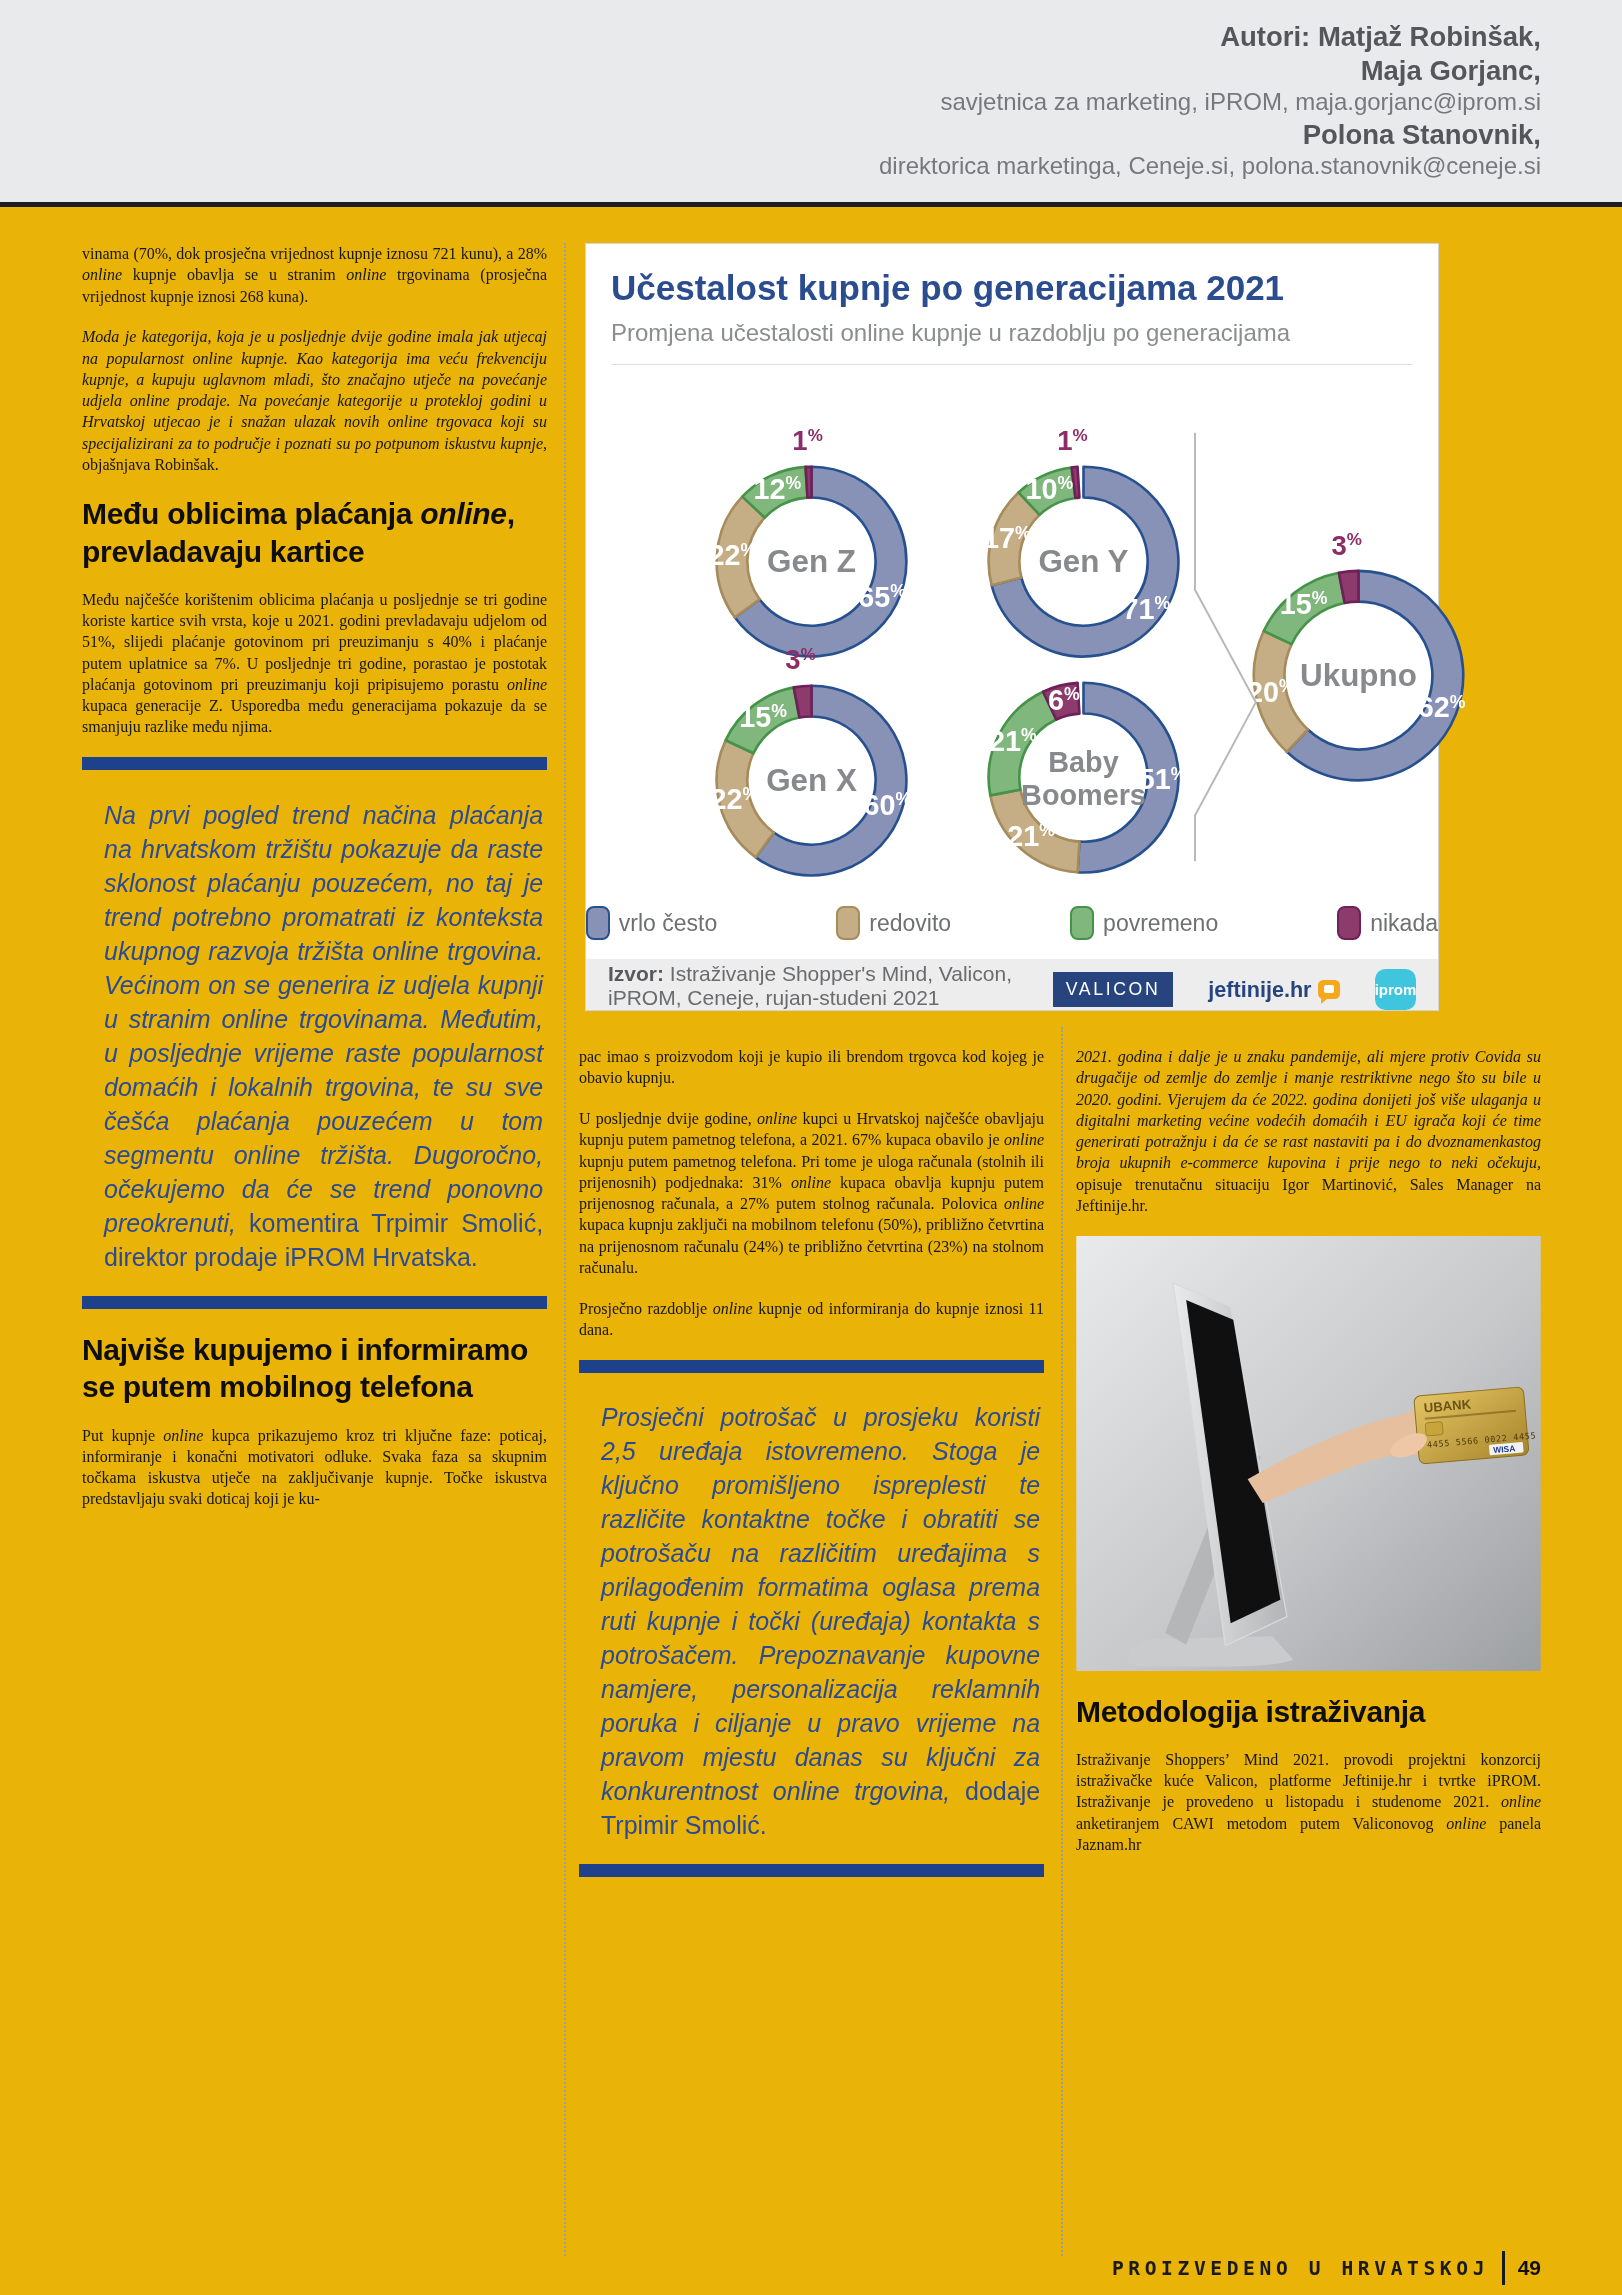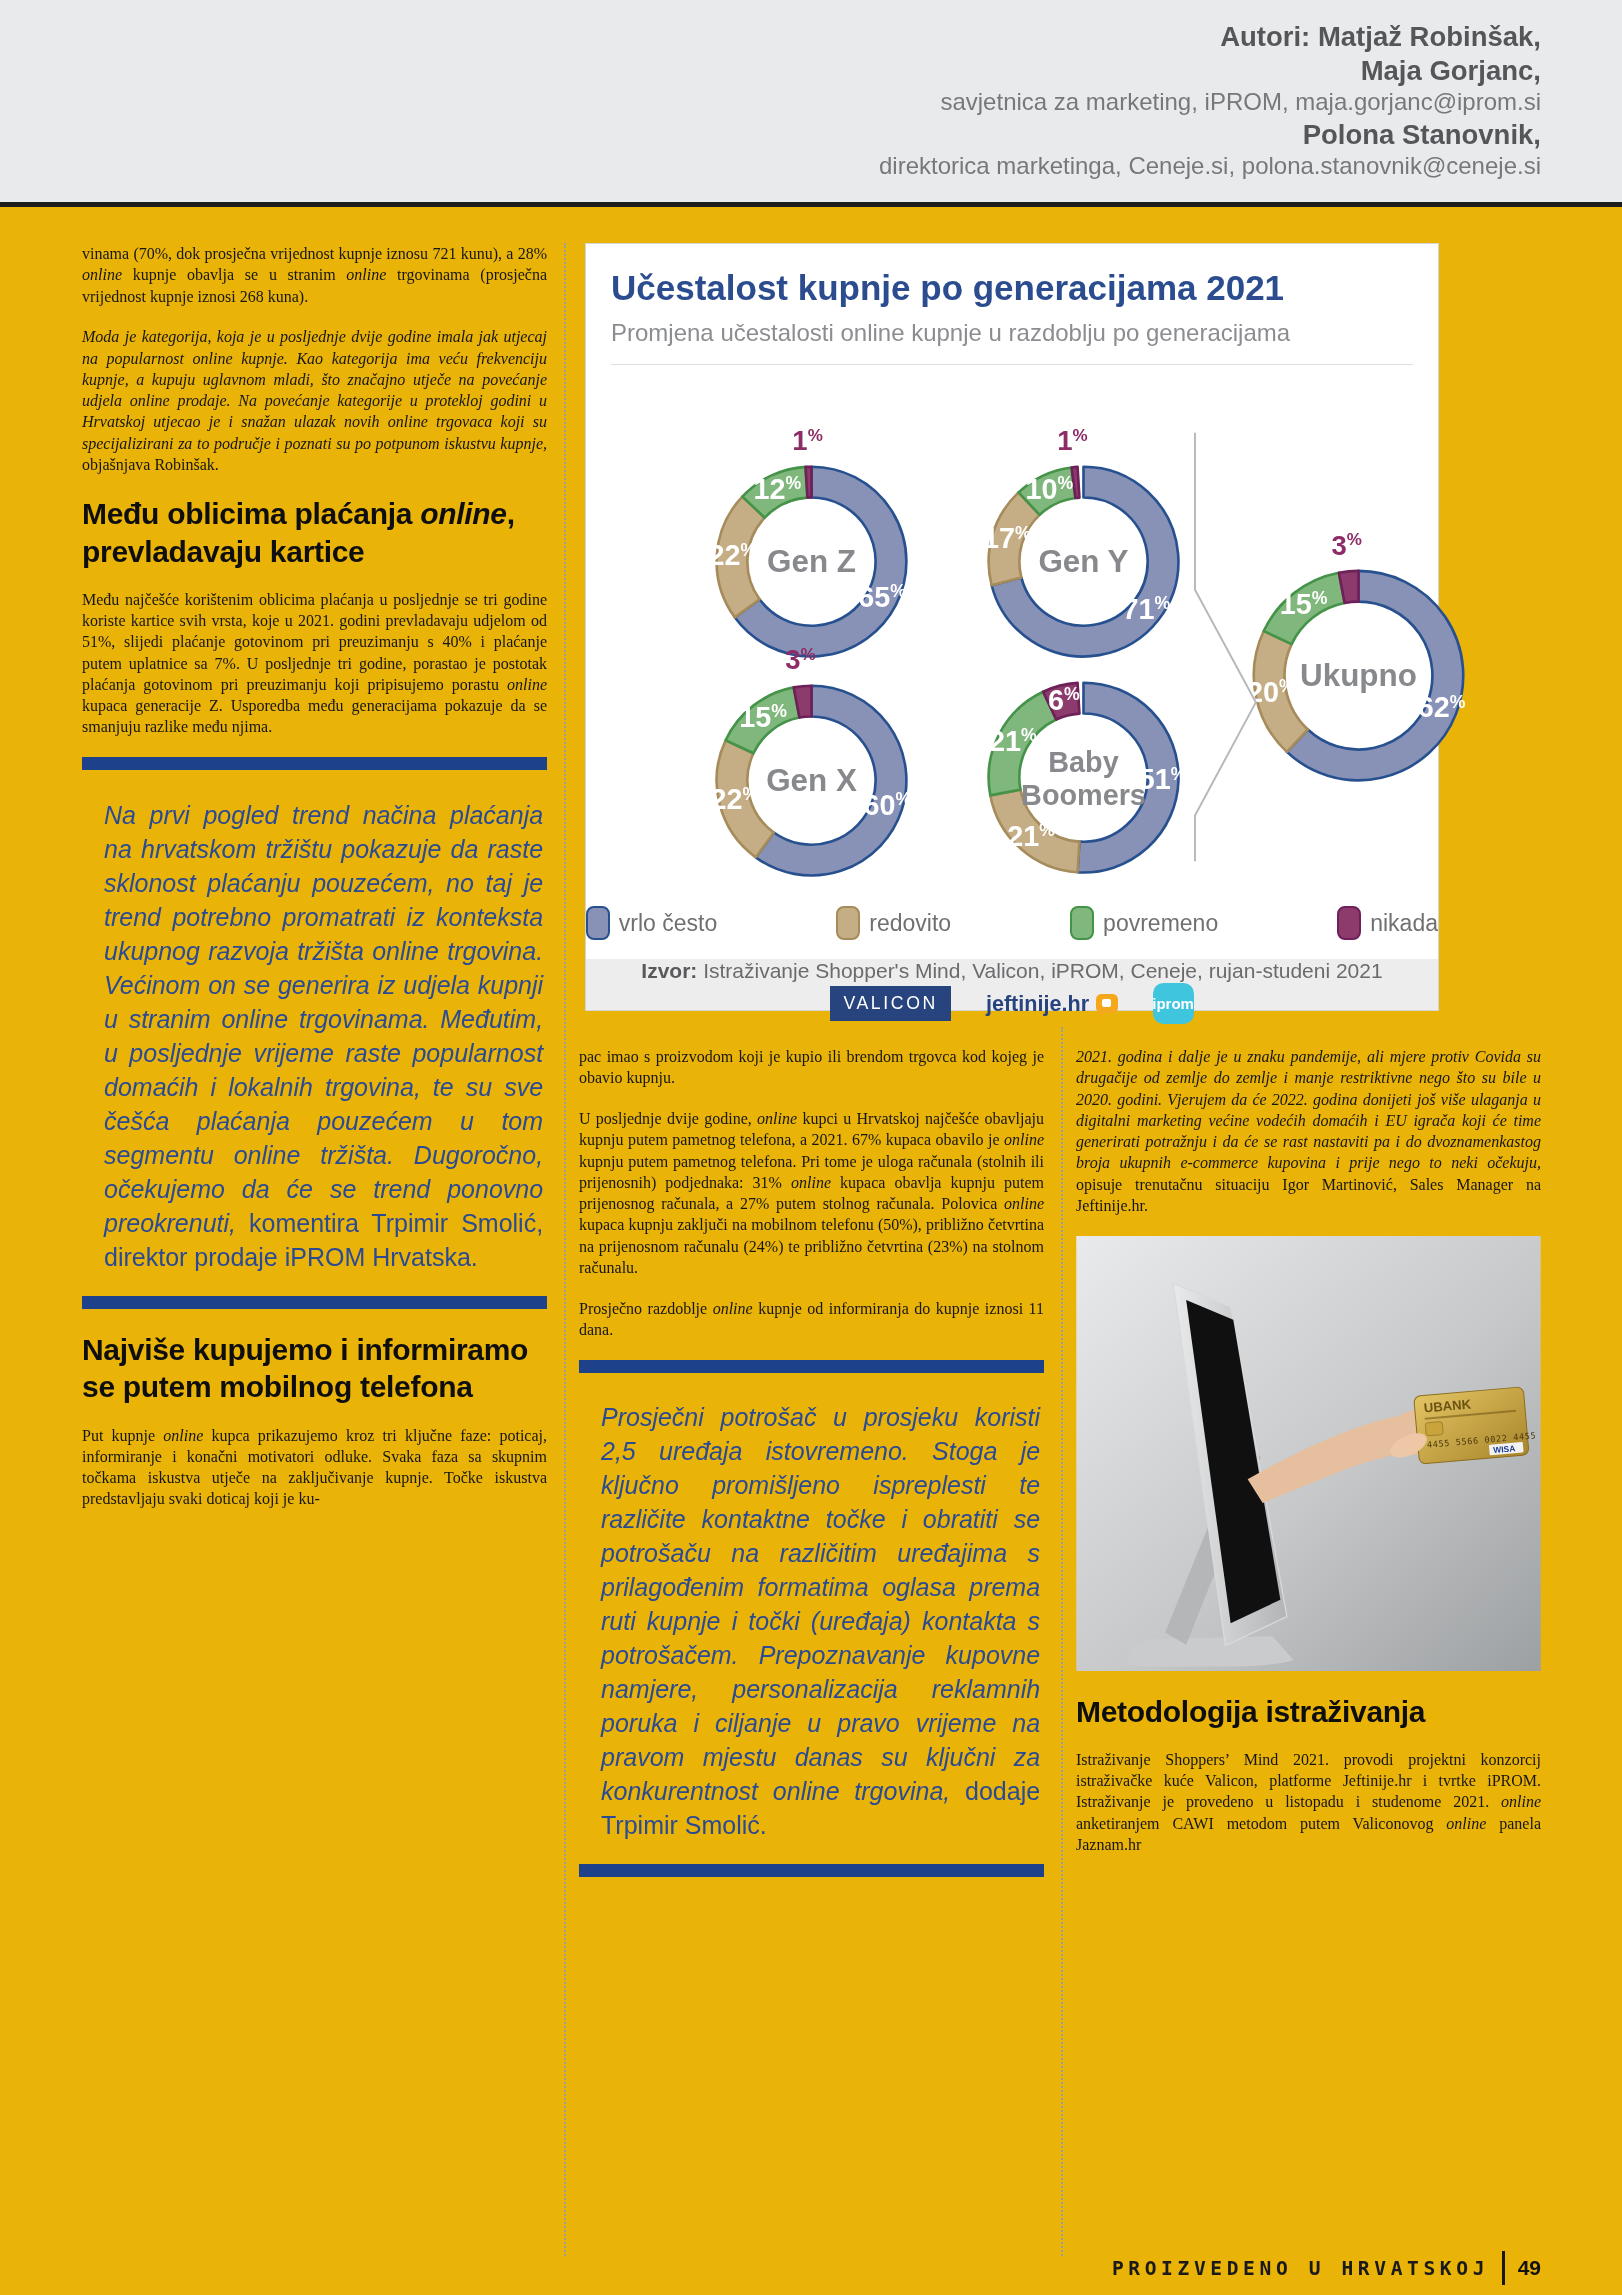--- a/index.html
+++ b/index.html
@@ -50,21 +50,21 @@
   .donut-2{left:88px;top:373px;}
   .donut-3{left:360px;top:370px;}
   .donut-4{left:635px;top:268px;}
   .chevron{position:absolute;left:599px;top:177px;}
   .legend{position:absolute;left:0;right:0;top:662px;display:flex;justify-content:space-between;
           gap:51px;align-items:center;}
   .legend-item{display:flex;align-items:center;gap:9.2px;}
   .legend-swatch{width:23.6px;height:34px;border-radius:7.9px;border:2.6px solid;box-sizing:border-box;display:inline-block;}
   .legend-label{font-size:23px;color:#6f7072;}
   .source-bar{position:absolute;left:0;right:0;bottom:0;height:51px;background:#ededee;
-              display:flex;align-items:center;padding:0 32px;box-sizing:border-box;flex-direction:column;}
+              display:flex;align-items:flex-end;padding:0 22px;box-sizing:border-box;}
   .source-text{font-size:21px;color:#6a6b6d;flex:1;}
   .source-text b{color:#58595b;}
   .logos{display:flex;align-items:center;gap:35px;}
   .logo-valicon{background:#27447e;color:#fff;font-size:17.7px;letter-spacing:2.6px;padding:7.2px 13px;}
   .logo-jeftinije{display:flex;align-items:center;gap:6.5px;color:#27447e;font-weight:bold;font-size:21.6px;}
   .bubble{position:relative;width:22px;height:19.6px;background:#f6a81c;border-radius:5.2px;}
   .bubble::after{content:"";position:absolute;left:5.9px;top:5.2px;width:9.8px;height:8.5px;background:#fff;border-radius:2px;}
   .bubble::before{content:"";position:absolute;left:2.6px;bottom:-4.6px;border-left:6.5px solid #f6a81c;border-bottom:5.2px solid transparent;}
   .logo-iprom{width:41px;height:41px;background:#3fc6de;border-radius:10.5px;color:#fff;
               display:flex;align-items:center;justify-content:center;font-size:15px;font-weight:bold;}

